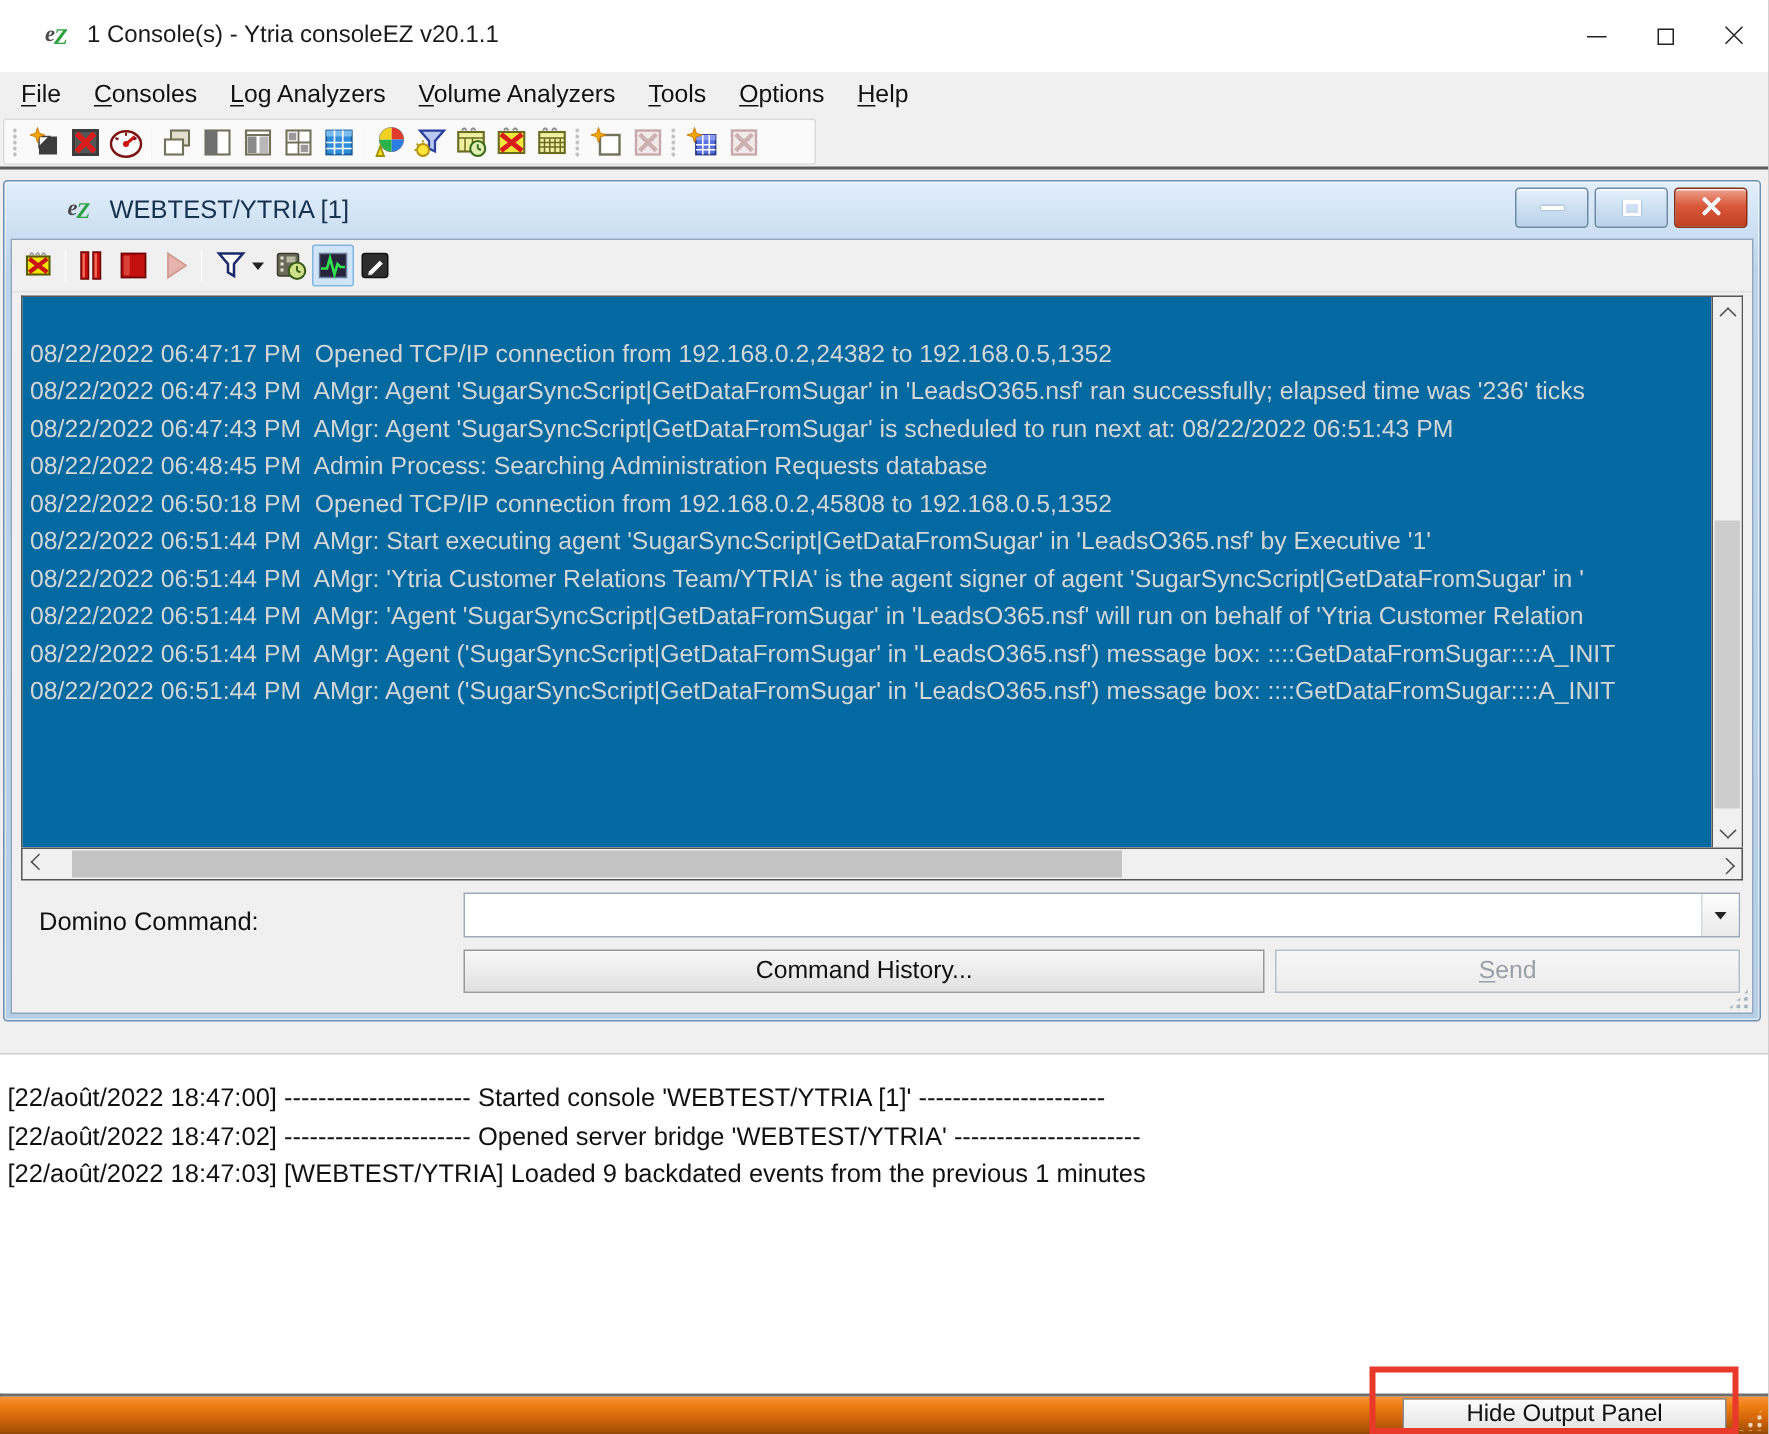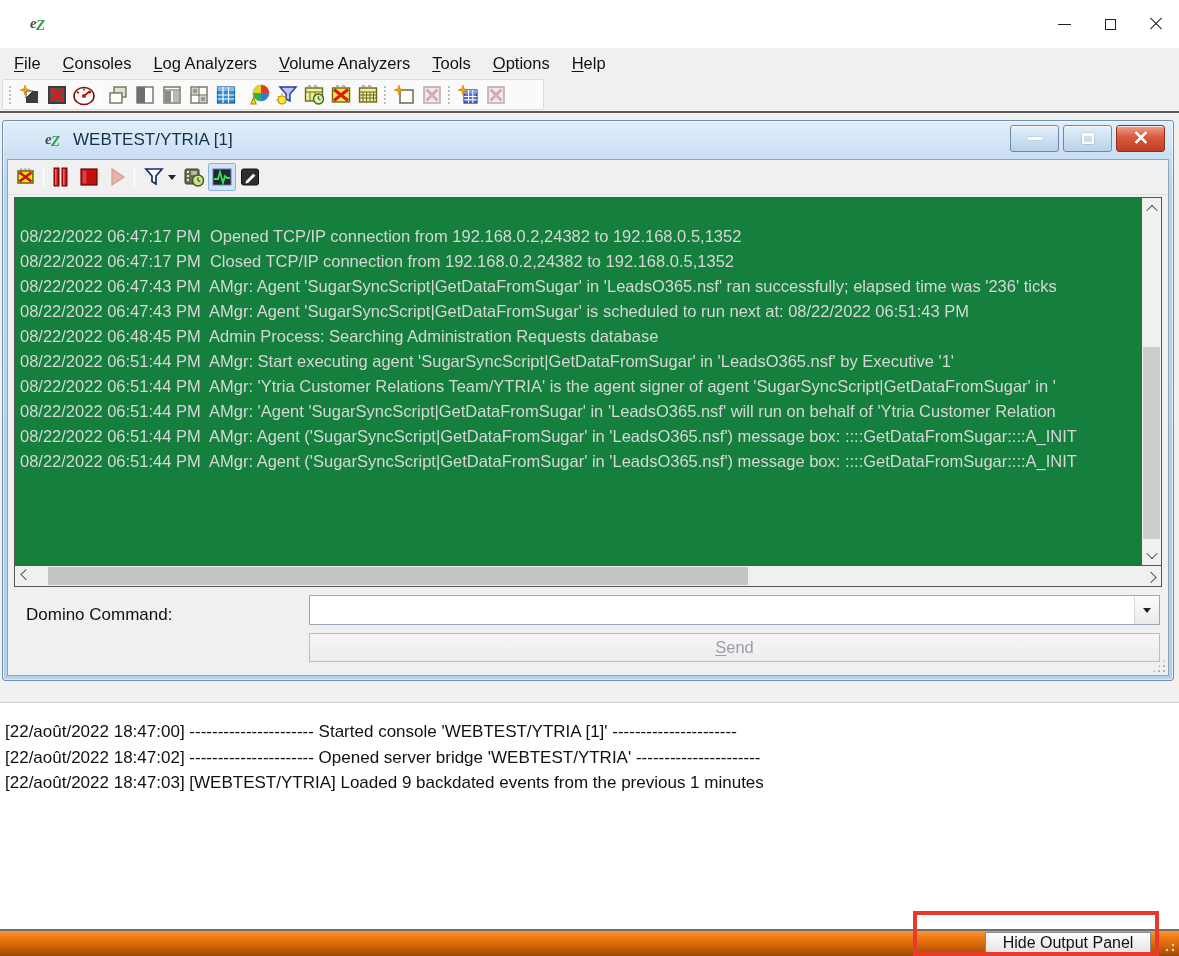--- a/index.html
+++ b/index.html
@@ -60,21 +60,21 @@
 
   
   .ctoolbar { height:35px; display:flex; align-items:center; padding:0 4px; background:#f0f0f0; border-bottom:1px solid #e2e2e2; }
   .ctbtn { width:28px; height:28px; display:flex; align-items:center; justify-content:center; border:1px solid transparent; border-radius:2px; }
   .ctbtn.active { background:#cfe4f7; border-color:#84b6e0; }
   .drop-arrow { width:0; height:0; border-left:4.5px solid transparent; border-right:4.5px solid transparent; border-top:5px solid #222; margin-left:2px; }
 
   
   .console-zone { flex:1; display:flex; flex-direction:column; margin:2px 6px 0 6px; min-height:0; }
   .console-main { flex:1; display:flex; min-height:0; border:1px solid #555; border-bottom:none; }
-  .console-view { flex:1; background:#15803d; overflow:hidden; padding:26px 4px 0 5px; }
+  .console-view { flex:1; background:#0369a1; overflow:hidden; padding:26px 4px 0 5px; }
   .log-line { font-size:16.5px; line-height:25px; color:#d6d6d6; white-space:pre; }
 
   
   .vscroll { width:20px; background:#f0f0f0; border-left:1px solid #555; display:flex; flex-direction:column; }
   .vs-btn { height:21px; display:flex; align-items:center; justify-content:center; }
   .vs-track { flex:1; position:relative; }
   .vs-thumb { position:absolute; left:1px; right:1px; top:128px; height:192px; background:#cdcdcd; }
   .chev { width:8px; height:8px; border-left:1.6px solid #505050; border-top:1.6px solid #505050; }
   .chev-up { transform:rotate(45deg) translate(1px,1px); }
   .chev-down { transform:rotate(225deg) translate(1px,1px); }
@@ -107,34 +107,35 @@
   
   .output { position:absolute; top:702px; left:0; right:0; height:227px; background:#ffffff; border-top:1px solid #cfcfcf; padding:16px 6px 0 5px; overflow:hidden; }
   .out-line { font-size:17px; line-height:25.5px; color:#111; white-space:pre; }
 
   
   .orangebar { position:absolute; left:0; right:0; bottom:0; height:27px;
     background:linear-gradient(#f8953a, #ef7d12 25%, #d2650a 60%, #a04d05 95%, #8f4405);
     border-top:2px solid #6e6e6e; }
   .orange-grip { position:absolute; right:2px; bottom:2px; width:18px; height:16px;
     background-image:radial-gradient(circle at 2px 2px, #f5d9bd 1.4px, transparent 1.6px); background-size:6px 5px; clip-path:polygon(100% 0,100% 100%,0 100%); }
-  .hide-btn { position:absolute; right:28px; bottom:2px; width:166px; height:22px; border:1px solid #8a8a8a;
+  .hide-btn { position:absolute; right:28px; bottom:2px; width:216px; height:22px; border:1px solid #8a8a8a;
     background:linear-gradient(#fdfdfd,#e4e4e4); font-size:16px; color:#111; display:flex; align-items:center; justify-content:center; }
   .annotation { position:absolute; left:913px; top:911px; width:246px; height:45px; border:4px solid #e8392b; z-index:10; pointer-events:none; }
 </style>
 </head>
 <body>
 
 <div class="app">
 
   <div class="titlebar">
     <div class="app-icon">
       <span class="e">e</span>
         <span class="z">Z</span>
     </div>
+    <div class="title-text">1 Console(s) - Ytria consoleEZ v20.1.1</div>
     <div class="win-controls">
       <div class="win-btn">
           <div class="glyph-min"></div>
         </div>
       <div class="win-btn">
           <div class="glyph-max"></div>
         </div>
       <div class="win-btn">
           <div class="glyph-x"></div>
         </div>
@@ -368,24 +369,24 @@
                 <path d="M8 16 L15.5 8.5 L17.5 10.5 L10 18 L7.5 18.5 Z" fill="#ffffff"></path>
                 <path d="M15.5 8.5 L17.5 10.5" stroke="#2e2e2e" stroke-width=".8"></path>
               </svg>
           </div>
         </div>
 
         <div class="console-zone">
           <div class="console-main">
             <div class="console-view">
                 <div class="log-line">08/22/2022 06:47:17 PM  Opened TCP/IP connection from 192.168.0.2,24382 to 192.168.0.5,1352</div>
-                <div class="log-line">08/22/2022 06:47:17 PM  Closed TCP/IP connection from 192.168.0.2,24382 to 192.168.0.5,1352</div>
                 <div class="log-line">08/22/2022 06:47:43 PM  AMgr: Agent 'SugarSyncScript|GetDataFromSugar' in 'LeadsO365.nsf' ran successfully; elapsed time was '236' ticks</div>
                 <div class="log-line">08/22/2022 06:47:43 PM  AMgr: Agent 'SugarSyncScript|GetDataFromSugar' is scheduled to run next at: 08/22/2022 06:51:43 PM</div>
                 <div class="log-line">08/22/2022 06:48:45 PM  Admin Process: Searching Administration Requests database</div>
+                <div class="log-line">08/22/2022 06:50:18 PM  Opened TCP/IP connection from 192.168.0.2,45808 to 192.168.0.5,1352</div>
                 <div class="log-line">08/22/2022 06:51:44 PM  AMgr: Start executing agent 'SugarSyncScript|GetDataFromSugar' in 'LeadsO365.nsf' by Executive '1'</div>
                 <div class="log-line">08/22/2022 06:51:44 PM  AMgr: 'Ytria Customer Relations Team/YTRIA' is the agent signer of agent 'SugarSyncScript|GetDataFromSugar' in '</div>
                 <div class="log-line">08/22/2022 06:51:44 PM  AMgr: 'Agent 'SugarSyncScript|GetDataFromSugar' in 'LeadsO365.nsf' will run on behalf of 'Ytria Customer Relation</div>
                 <div class="log-line">08/22/2022 06:51:44 PM  AMgr: Agent ('SugarSyncScript|GetDataFromSugar' in 'LeadsO365.nsf') message box: ::::GetDataFromSugar::::A_INIT</div>
                 <div class="log-line">08/22/2022 06:51:44 PM  AMgr: Agent ('SugarSyncScript|GetDataFromSugar' in 'LeadsO365.nsf') message box: ::::GetDataFromSugar::::A_INIT</div>
               </div>
             <div class="vscroll">
               <div class="vs-btn">
                   <div class="chev chev-up"></div>
                 </div>
@@ -415,20 +416,21 @@
             <div class="cmd-label">Domino Command:</div>
             <div class="cmd-combo">
               <div class="combo-value"></div>
               <div class="combo-btn">
                   <div class="drop-arrow"></div>
                 </div>
             </div>
           </div>
           <div class="cmd-row2">
             <div class="cmd-spacer"></div>
+            <div class="btn btn-history">Command History...</div>
             <div class="btn btn-send" id="send-btn"><u>S</u>end</div>
           </div>
           <div class="corner-grip"></div>
         </div>
       </div>
     </div>
   </div>
 
   <div class="output">
       <div class="out-line">[22/août/2022 18:47:00] ---------------------- Started console 'WEBTEST/YTRIA [1]' ----------------------</div>

